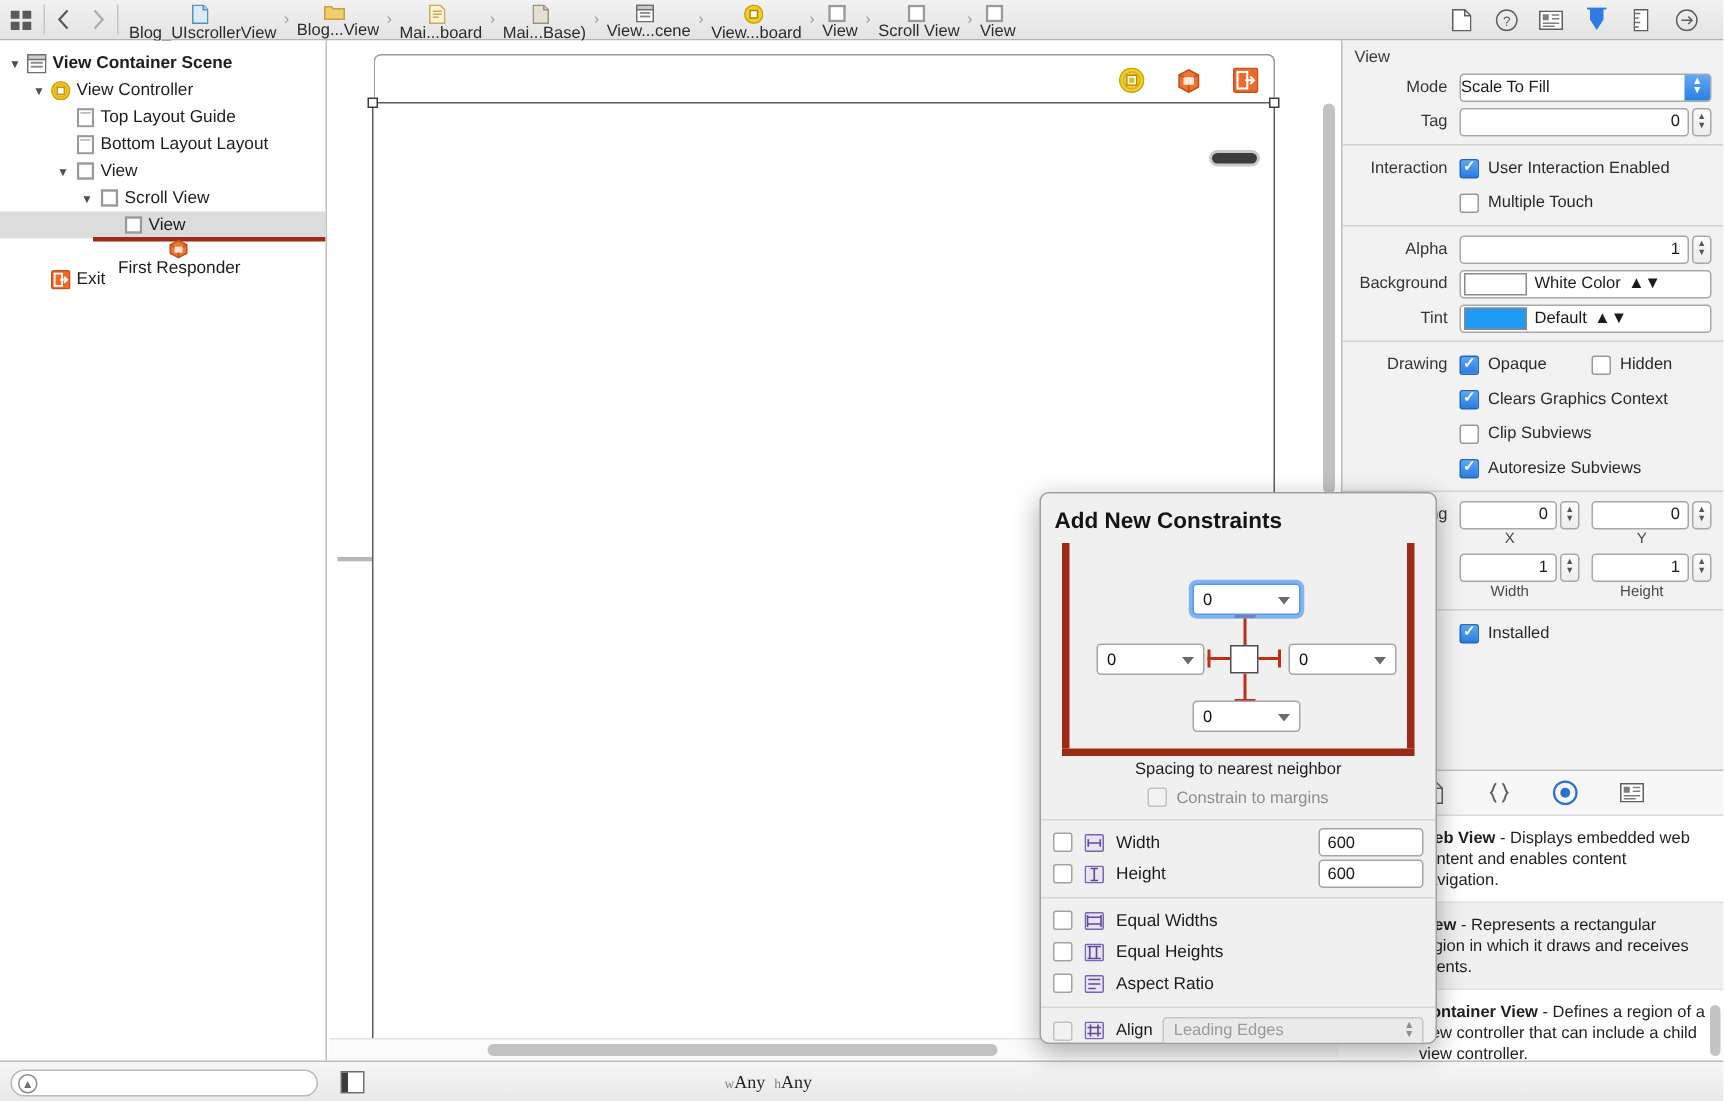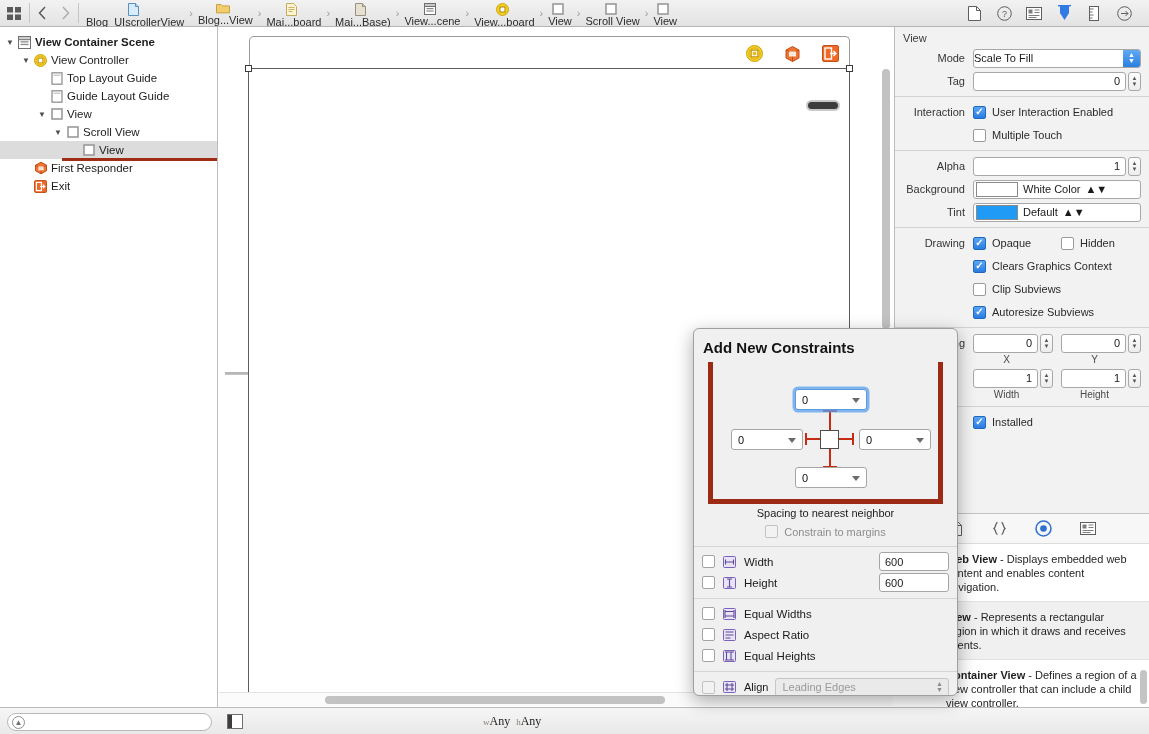--- a/index.html
+++ b/index.html
@@ -449,21 +449,21 @@
           <span class="ol-lb">Top Layout Guide</span>
         </div>
         <div class="ol-row" style="padding-left: 36px;">
           <span class="ol-tw"></span>
           <span class="ol-ic">
             <svg width="12" height="13" viewBox="0 0 12 13">
               <rect x="1" y="0.8" width="10" height="11.4" fill="#fff" stroke="#9a9a9a" stroke-width="1.4"></rect>
               <path d="M2.5 3.2h7" stroke="#bdbdbd" stroke-width="1.1"></path>
             </svg>
           </span>
-          <span class="ol-lb">Guide Layout Guide</span>
+          <span class="ol-lb">Bottom Layout Layout</span>
         </div>
         <div class="ol-row" style="padding-left: 36px;">
           <span class="ol-tw">▼</span>
           <span class="ol-ic">
             <svg width="12" height="12" viewBox="0 0 12 12">
               <rect x="1" y="1" width="10" height="10" fill="#fff" stroke="#9a9a9a" stroke-width="1.6"></rect>
             </svg>
           </span>
           <span class="ol-lb">View</span>
         </div>
@@ -479,21 +479,21 @@
         <div class="ol-row sel" style="padding-left: 68px;">
           <span class="ol-tw"></span>
           <span class="ol-ic">
             <svg width="12" height="12" viewBox="0 0 12 12">
               <rect x="1" y="1" width="10" height="10" fill="#fff" stroke="#9a9a9a" stroke-width="1.6"></rect>
             </svg>
           </span>
           <span class="ol-lb">View</span>
           <span class="sel-underline"></span>
         </div>
-        <div class="ol-row" style="padding-left: 20px;">
+        <div class="ol-row" style="padding-left: 20px; flex-direction: column;">
           <span class="ol-tw"></span>
           <span class="ol-ic">
             <svg width="14" height="14" viewBox="0 0 14 14">
               <path d="M1.5 4.2L7 1.2l5.5 3v5.6L7 12.8 1.5 9.8z" fill="#ef7430" stroke="#c44f16"></path>
               <path d="M1.5 4.2L7 7.2l5.5-3M7 7.2v5.6" fill="none" stroke="#c44f16"></path>
               <rect x="4.3" y="5.4" width="5.4" height="4" fill="#fff" opacity="0.8"></rect>
             </svg>
           </span>
           <span class="ol-lb">First Responder</span>
         </div>
@@ -886,34 +886,34 @@
             <path d="M2.5 3.5h8M2.5 8h8M2 2v8M11 2v8" stroke="#5e4b93" stroke-width="1.1"></path>
           </svg>
       </span>
       <span class="nm">Equal Widths</span>
     </div>
     <div class="dimrow">
       <span class="cb2"></span>
       <span class="cicon">
         <svg width="13" height="12" viewBox="0 0 13 12">
             <rect x="0.5" y="0.5" width="12" height="11" rx="1" fill="#e9e3f6" stroke="#7a63b8"></rect>
-            <path d="M2.5 3h8M2.5 6h8M2.5 9h5" stroke="#5e4b93" stroke-width="1.1"></path>
+            <path d="M3.5 2.5v7M8 2.5v7M2 2h9M2 10h9" stroke="#5e4b93" stroke-width="1.1"></path>
           </svg>
       </span>
-      <span class="nm">Aspect Ratio</span>
+      <span class="nm">Equal Heights</span>
     </div>
     <div class="dimrow">
       <span class="cb2"></span>
       <span class="cicon">
         <svg width="13" height="12" viewBox="0 0 13 12">
             <rect x="0.5" y="0.5" width="12" height="11" rx="1" fill="#e9e3f6" stroke="#7a63b8"></rect>
-            <path d="M3.5 2.5v7M8 2.5v7M2 2h9M2 10h9" stroke="#5e4b93" stroke-width="1.1"></path>
+            <path d="M2.5 3h8M2.5 6h8M2.5 9h5" stroke="#5e4b93" stroke-width="1.1"></path>
           </svg>
       </span>
-      <span class="nm">Equal Heights</span>
+      <span class="nm">Aspect Ratio</span>
     </div>
 
     <div style="height:5px"></div>
     <div class="pop-sep"></div>
     <div style="height:3px"></div>
 
     <div class="alignrow">
       <span class="cb-dim"></span>
       <span class="cicon">
         <svg width="13" height="12" viewBox="0 0 13 12">

